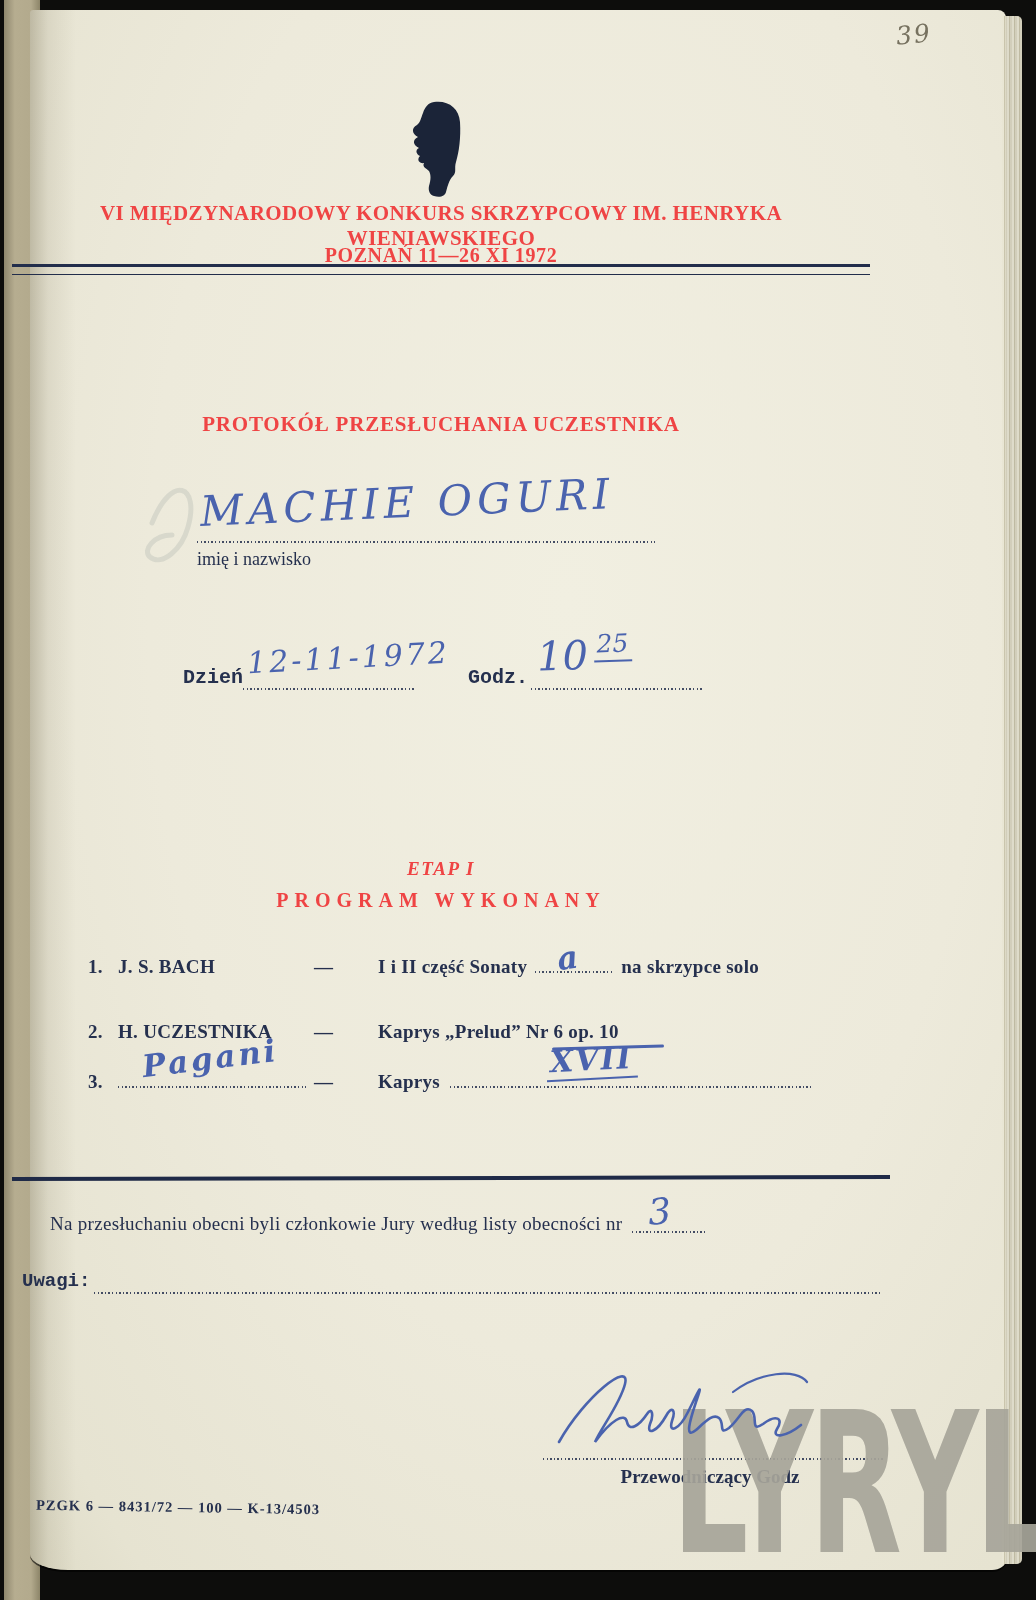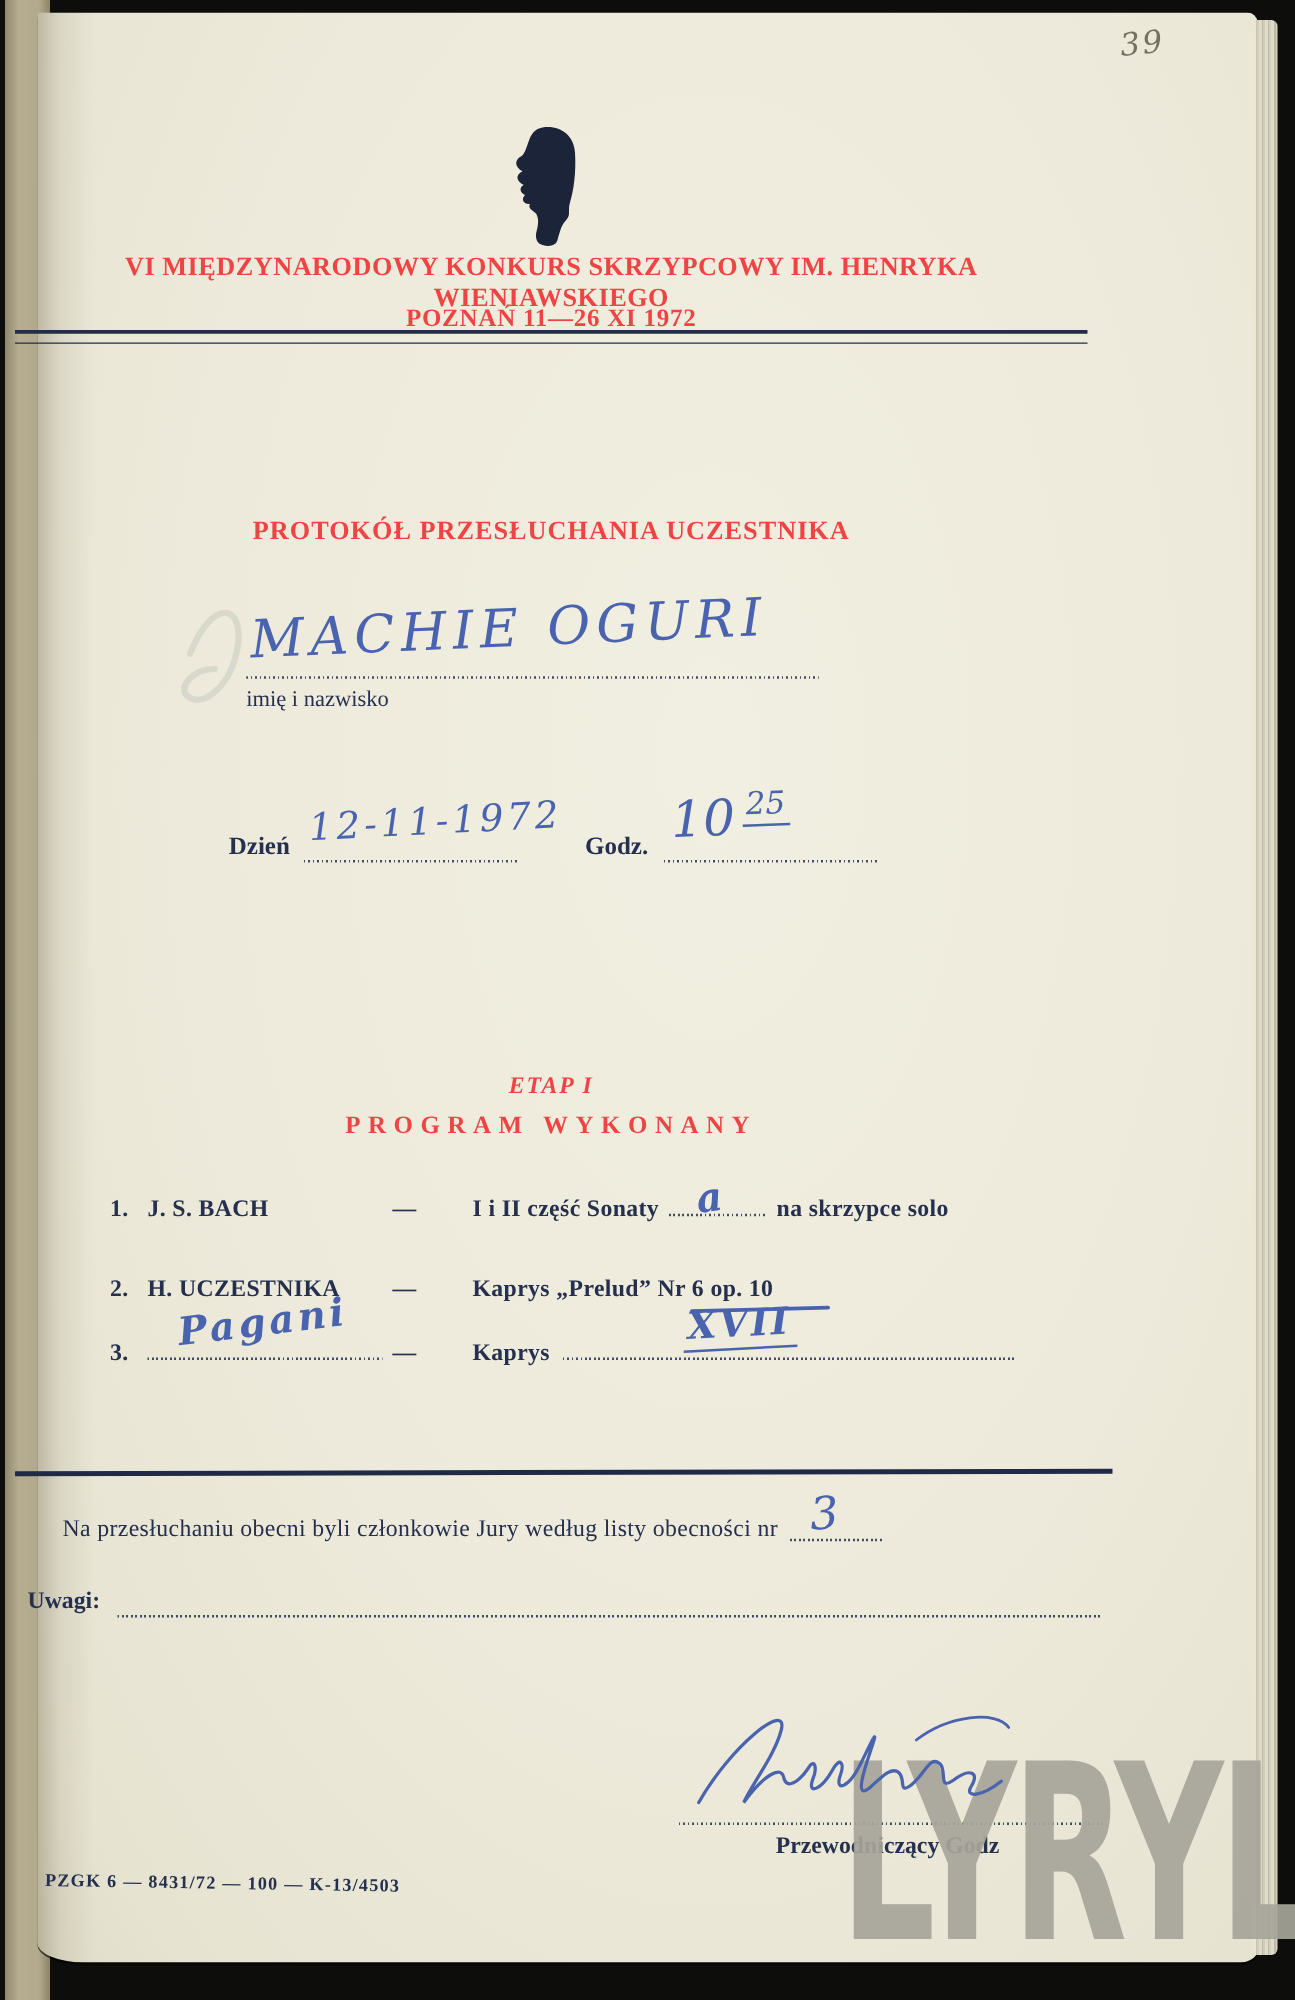--- a/index.html
+++ b/index.html
@@ -35,21 +35,21 @@
   .col-comp{width:196px;}
   .col-dash{width:64px;text-align:left;}
   .blank{display:inline-block;position:relative;
          background-image:repeating-linear-gradient(90deg,rgba(37,48,78,.85) 0 1.4px,transparent 1.4px 3.6px);
          background-size:100% 2px;background-repeat:no-repeat;background-position:0 100%;}
   .blue-line{position:absolute;height:2.5px;background:#4a63ae;border-radius:2px;}
   .watermark{position:absolute;left:672px;top:1406px;z-index:40;
              font-family:"DejaVu Sans", sans-serif;font-weight:700;font-size:200px;line-height:.8;
              letter-spacing:-6px;color:#a7a59a;transform:scale(.60,.98);transform-origin:top left;opacity:.92;}
   .caption{font-size:19px;font-weight:700;}
-  .label{font-size:20px;font-weight:700;}
+  .label{font-size:20px;font-weight:700;font-family:Liberation Mono, monospace;}
 </style>
 </head>
 <body>
 
 <div class="scan">
   <div class="underpage"></div>
   <div class="page"></div>
   <div class="page-edges"></div>
 
   <div class="pencil" style="position:absolute;left:896px;top:20px;font-size:25px;transform:rotate(-6deg);letter-spacing:2px;">39</div>

